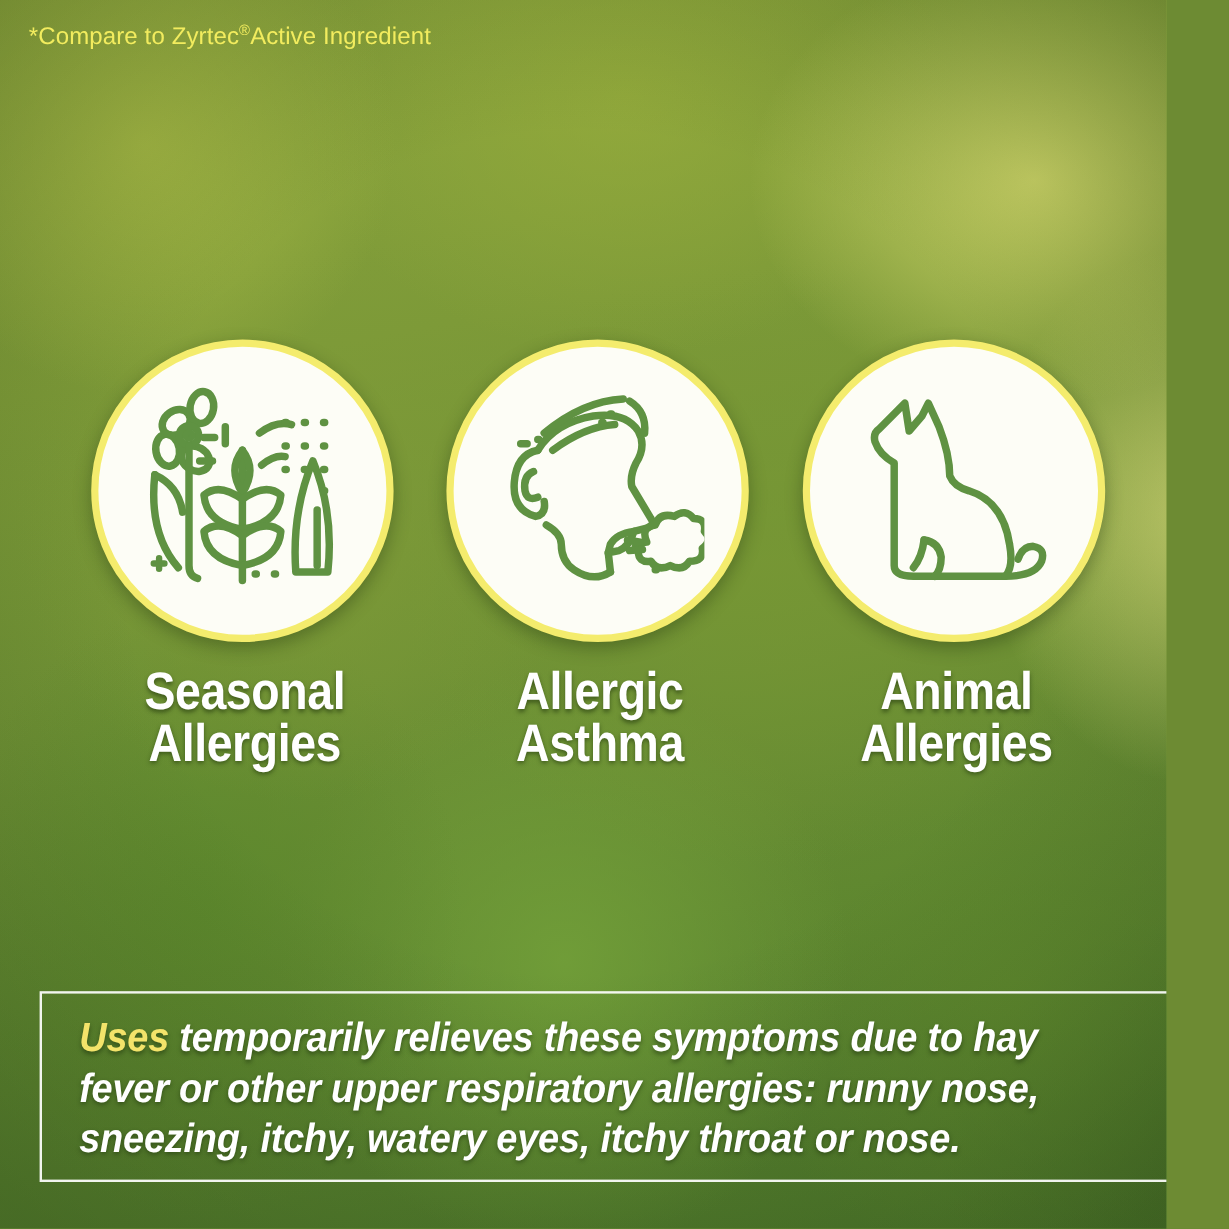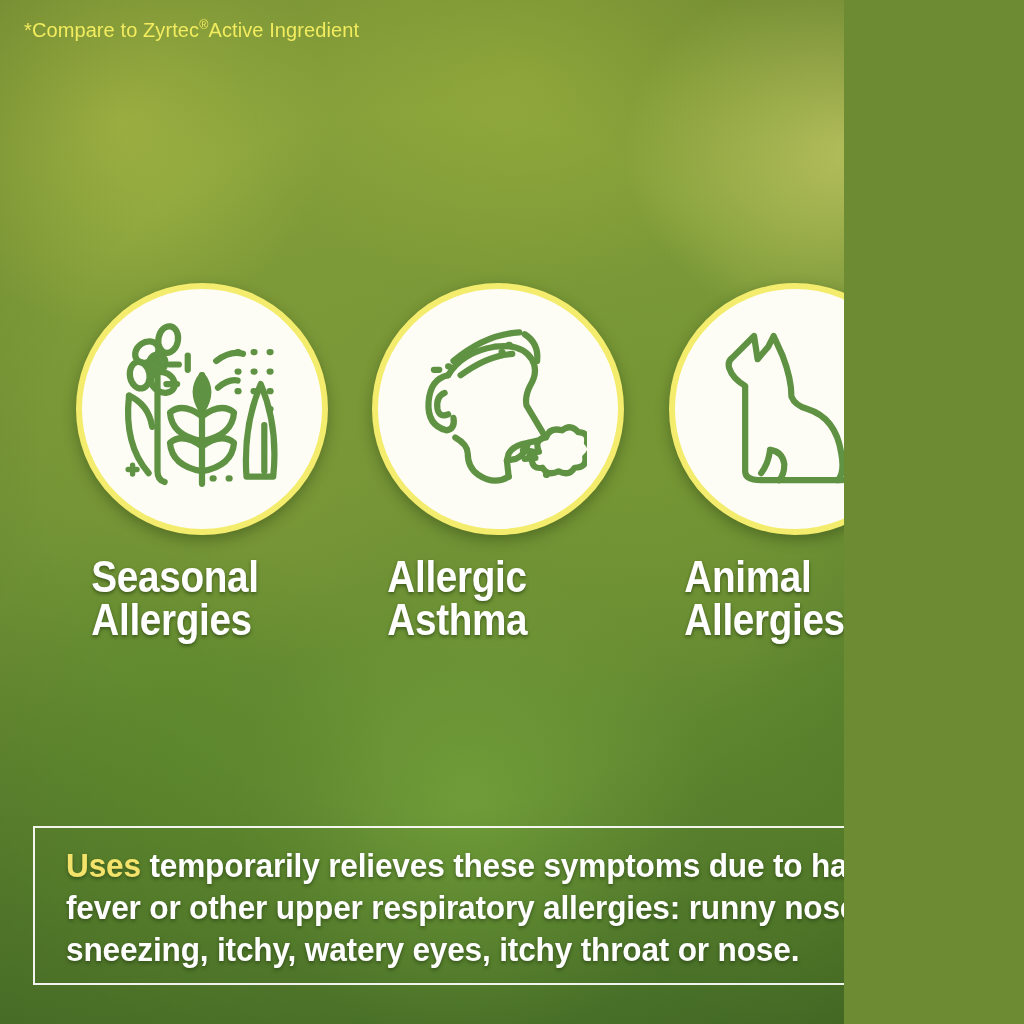--- a/index.html
+++ b/index.html
@@ -2,21 +2,21 @@
 <html><head>
 <meta charset="utf-8">
 <style>
   html,body{margin:0;padding:0;}
   body{
     width:1024px;height:1024px;overflow:hidden;
     font-family:"Liberation Sans", sans-serif;
     background:#6d8b33;
   }
   #stage{
-    position:relative;width:844px;height:1024px;overflow:hidden;
+    position:relative;width:972px;height:1024px;overflow:hidden;
     background:
       radial-gradient(ellipse 330px 260px at 862px 150px, rgba(205,212,104,.95) 0%, rgba(205,212,104,0) 72%),
       radial-gradient(ellipse 300px 300px at 120px 120px, rgba(168,186,70,.85) 0%, rgba(168,186,70,0) 70%),
       radial-gradient(ellipse 380px 300px at 520px 80px,  rgba(150,172,60,.75) 0%, rgba(150,172,60,0) 72%),
       radial-gradient(ellipse 260px 320px at 1000px 430px, rgba(214,219,120,.85) 0%, rgba(214,219,120,0) 70%),
       radial-gradient(ellipse 330px 330px at 250px 430px, rgba(126,154,56,.85) 0%, rgba(126,154,56,0) 72%),
       radial-gradient(ellipse 420px 340px at 640px 470px, rgba(120,152,52,.70) 0%, rgba(120,152,52,0) 74%),
       radial-gradient(ellipse 300px 360px at 170px 760px, rgba(92,136,44,.85) 0%, rgba(92,136,44,0) 72%),
       radial-gradient(ellipse 330px 340px at 470px 800px, rgba(116,162,58,.80) 0%, rgba(116,162,58,0) 72%),
       radial-gradient(ellipse 320px 330px at 840px 820px, rgba(96,138,46,.85) 0%, rgba(96,138,46,0) 72%),
@@ -26,41 +26,41 @@
   #stage:after{
     content:"";position:absolute;inset:0;pointer-events:none;
     background:radial-gradient(ellipse 760px 700px at 50% 45%, rgba(0,0,0,0) 50%, rgba(30,52,14,.28) 100%);
   }
   .header-note{
     position:absolute;left:24px;top:18px;
     font-size:20px;color:#f2ec5e;letter-spacing:.1px;white-space:nowrap;z-index:5;
   }
   .header-note sup{font-size:.62em;vertical-align:super;}
   .cards{position:absolute;left:0;top:283px;width:1024px;z-index:4;}
-  .card{position:absolute;width:256px;}
+  .card{position:absolute;width:256px;text-align:center;}
   .card.c0{left:76px;}
   .card.c1{left:372px;}
   .card.c2{left:669px;}
   .circle{
     position:relative;width:252px;height:252px;border-radius:50%;
     background:#fdfdf6;border:6px solid #f4ec6d;box-sizing:border-box;
     box-shadow:0 5px 14px rgba(28,48,12,.38);
     display:flex;align-items:center;justify-content:center;
   }
   .circle svg{width:178px;height:178px;display:block;}
   .card-label{
     margin-top:20px;color:#ffffff;font-weight:bold;
     font-size:44px;line-height:.98;letter-spacing:-.4px;
     text-shadow:0 2px 4px rgba(26,46,10,.55);
     transform:scaleX(.88);transform-origin:50% 0;
   }
   .card-label .l2{display:block;}
   .uses-box{
     position:absolute;left:33px;top:826px;width:957px;height:159px;
-    border:2px solid rgba(255,255,255,.92);box-sizing:border-box;z-index:4;
+    border:2px solid rgba(255,255,255,.92);box-sizing:border-box;z-index:4;font-style:italic;
   }
   .uses-text{
     position:absolute;left:31px;top:16px;width:900px;
     color:#ffffff;font-size:34px;line-height:1.24;font-weight:bold;
     letter-spacing:-.2px;text-shadow:0 2px 4px rgba(24,44,10,.5);
     transform:scaleX(.93);transform-origin:0 0;
   }
   .uses-kw{color:#f3e36a;}
 </style>
 </head>

